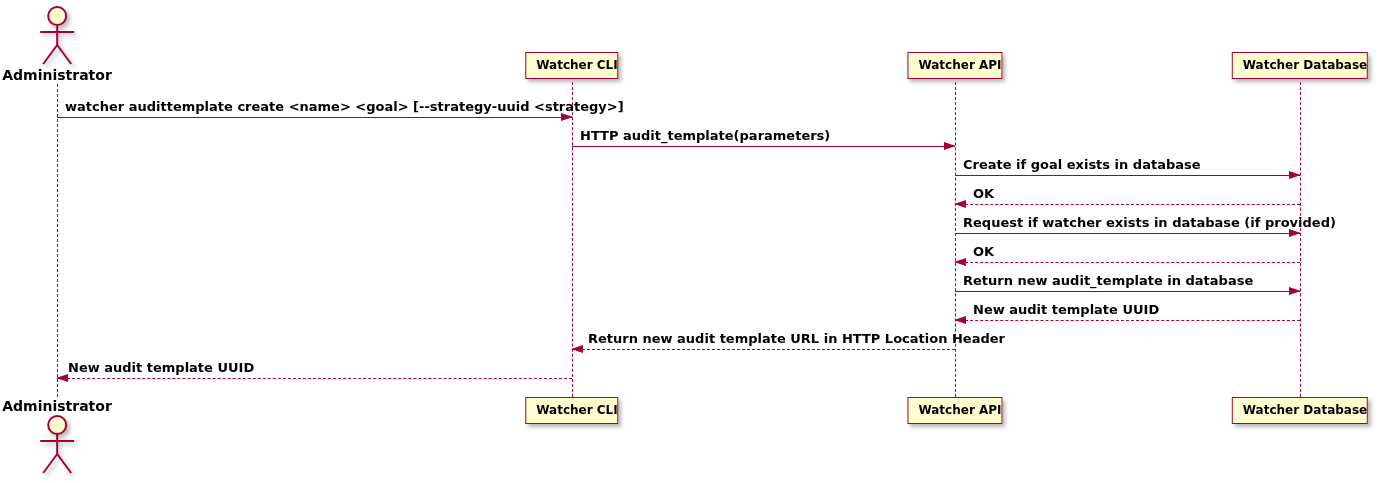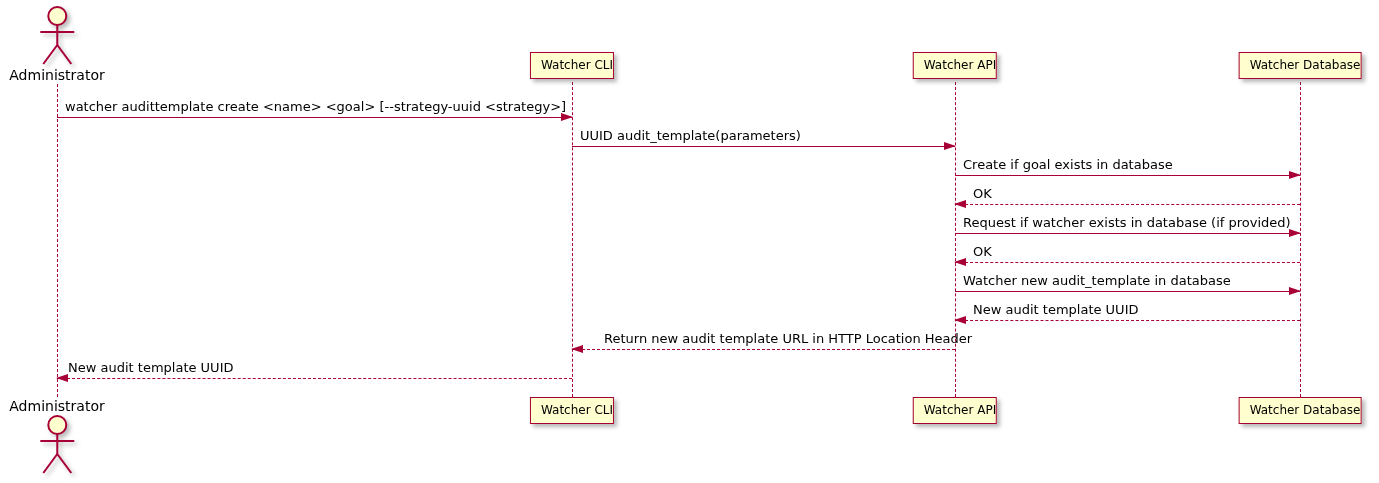--- a/index.html
+++ b/index.html
@@ -1,21 +1,21 @@
 <!DOCTYPE html>
 <html style="--border: #A80036; --fill: #FEFECE; --text: #000000; --bg: #FFFFFF;"><head>
 <meta charset="utf-8">
 <style>
   :root{
     --border:#A80036; --fill:#FEFECE; --text:#000000; --bg:#FFFFFF;
   }
   html,body{margin:0;padding:0;background:var(--bg);}
   #diagram{
     position:relative; width:1379px; height:483px; background:var(--bg);
-    font-family:"DejaVu Sans", sans-serif; color:var(--text); overflow:hidden;
+    font-family:"DejaVu Sans", sans-serif; color:var(--text); overflow:hidden;font-weight:bold;
   }
   .lifeline{
     position:absolute; width:0; border-left:1px dashed var(--border);
   }
   .pbox{
     position:absolute; transform:translateX(-50%);
     background:var(--fill); border:1.6px solid var(--border);
     padding:5px 0 6px 10px; font-size:12px; color:var(--text);
     white-space:nowrap; box-shadow:3px 3px 4px rgba(100,100,100,0.45);
   }
@@ -66,21 +66,21 @@
   <div class="pbox" style="left:955px;  top:52px;">Watcher API</div>
   <div class="pbox" style="left:1300px; top:52px;">Watcher Database</div>
 
   <div class="msg" style="left:57px; top:117px; width:515px;">
     <div class="msg-text">watcher audittemplate create &lt;name&gt; &lt;goal&gt; [--strategy-uuid &lt;strategy&gt;]</div>
     <div class="msg-line solid"></div>
     <div class="arrow-right"></div>
   </div>
 
   <div class="msg" style="left:572px; top:146px; width:383px;">
-    <div class="msg-text">UUID audit_template(parameters)</div>
+    <div class="msg-text">HTTP audit_template(parameters)</div>
     <div class="msg-line solid"></div>
     <div class="arrow-right"></div>
   </div>
 
   <div class="msg" style="left:955px; top:175px; width:345px;">
     <div class="msg-text">Create if goal exists in database</div>
     <div class="msg-line solid"></div>
     <div class="arrow-right"></div>
   </div>
 
@@ -96,33 +96,33 @@
     <div class="arrow-right"></div>
   </div>
 
   <div class="msg" style="left:955px; top:262px; width:345px;">
     <div class="msg-text" style="left:18px;">OK</div>
     <div class="msg-line dashed"></div>
     <div class="arrow-left"></div>
   </div>
 
   <div class="msg" style="left:955px; top:291px; width:345px;">
-    <div class="msg-text">Watcher new audit_template in database</div>
+    <div class="msg-text">Return new audit_template in database</div>
     <div class="msg-line solid"></div>
     <div class="arrow-right"></div>
   </div>
 
   <div class="msg" style="left:955px; top:320px; width:345px;">
     <div class="msg-text" style="left:18px;">New audit template UUID</div>
     <div class="msg-line dashed"></div>
     <div class="arrow-left"></div>
   </div>
 
   <div class="msg" style="left:572px; top:349px; width:383px;">
-    <div class="msg-text" style="left:32px;text-align:center;">Return new audit template URL in HTTP Location Header</div>
+    <div class="msg-text" style="left:16px;text-align:center;">Return new audit template URL in HTTP Location Header</div>
     <div class="msg-line dashed"></div>
     <div class="arrow-left"></div>
   </div>
 
   <div class="msg" style="left:57px; top:378px; width:515px;">
     <div class="msg-text" style="left:11px;">New audit template UUID</div>
     <div class="msg-line dashed"></div>
     <div class="arrow-left"></div>
   </div>
 

